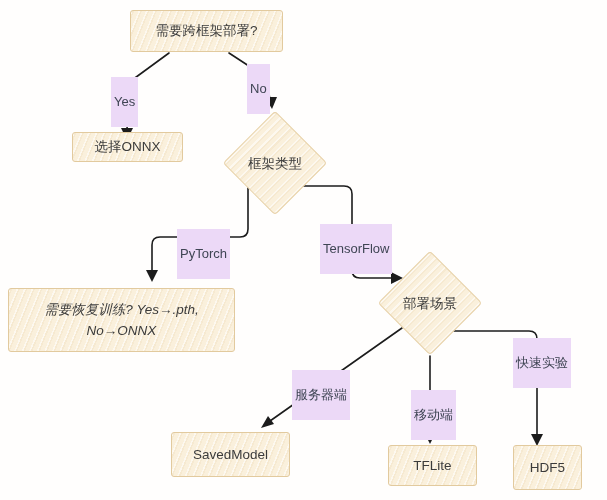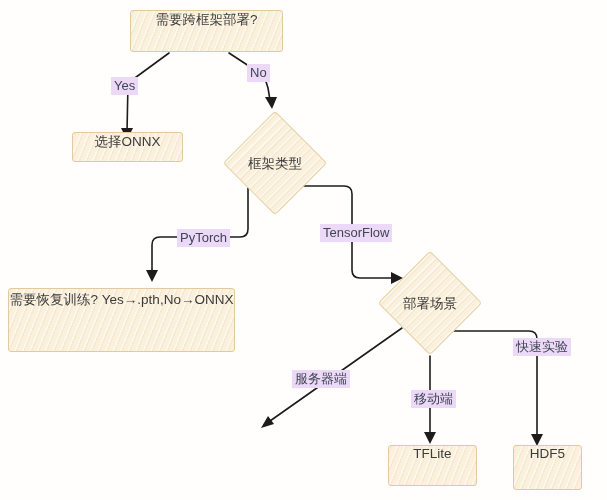--- a/index.html
+++ b/index.html
@@ -15,27 +15,27 @@
   svg.connectors{position:absolute;left:0;top:0;z-index:1;}
   .node{
     position:absolute;z-index:2;
     background-color:#faf0dc;
     background-image:repeating-linear-gradient(112deg,
       rgba(255,255,255,0.55) 0px, rgba(255,255,255,0.55) 1.5px,
       rgba(228,203,158,0.18) 1.5px, rgba(228,203,158,0.18) 3px,
       rgba(0,0,0,0) 3px, rgba(0,0,0,0) 7px);
     border:1.4px solid #e2ca9e;
     border-radius:3px;
-    display:flex;align-items:flex-start;justify-content:center;
+    display:flex;align-items:center;justify-content:center;
     color:#3b3b3b;font-size:13.5px;
     box-sizing:border-box;
     text-align:center;
   }
   .node .txt{white-space:nowrap;}
-  .node.multiline{line-height:21px;}
+  .node.multiline{flex-direction:column;line-height:21px;font-style:italic;}
   .diamond{
     position:absolute;z-index:2;
     width:74px;height:74px;
     transform:rotate(45deg);
     background-color:#faf0dc;
     background-image:repeating-linear-gradient(90deg,
       rgba(255,255,255,0.55) 0px, rgba(255,255,255,0.55) 1.5px,
       rgba(228,203,158,0.18) 1.5px, rgba(228,203,158,0.18) 3px,
       rgba(0,0,0,0) 3px, rgba(0,0,0,0) 7px);
     border:1.4px solid #e7d1a8;
@@ -47,21 +47,21 @@
     transform:rotate(-45deg);
     display:flex;align-items:center;justify-content:center;
     color:#3b3b3b;font-size:13.5px;white-space:nowrap;
   }
   .edge-label{
     position:absolute;z-index:3;
     background:#ecd9f7;
     color:#3f4554;
     font-size:13px;
     line-height:16px;
-    padding:1px 3px;
+    padding:17px 3px;
     white-space:nowrap;
   }
 </style>
 </head>
 <body>
 
 <div class="canvas">
 
   <svg class="connectors" width="607" height="500" viewBox="0 0 607 500">
     <g fill="none" stroke="#1c1c1c" stroke-width="1.6" stroke-linejoin="round" stroke-linecap="round">
@@ -109,20 +109,23 @@
     <span class="txt">需要恢复训练? Yes→.pth,</span>
     <span class="txt">No→ONNX</span>
   </div>
 
   <div class="diamond" style="left:393px;top:266px">
     <div class="inner">
       <span class="txt">部署场景</span>
     </div>
   </div>
 
+  <div class="node" style="left:171px;top:432px;width:119px;height:45px">
+    <span class="txt">SavedModel</span>
+  </div>
 
   <div class="node" style="left:388px;top:445px;width:89px;height:41px">
     <span class="txt">TFLite</span>
   </div>
 
   <div class="node" style="left:513px;top:445px;width:69px;height:45px">
     <span class="txt">HDF5</span>
   </div>
 
   <div class="edge-label" style="left:111px;top:77px">Yes</div>

